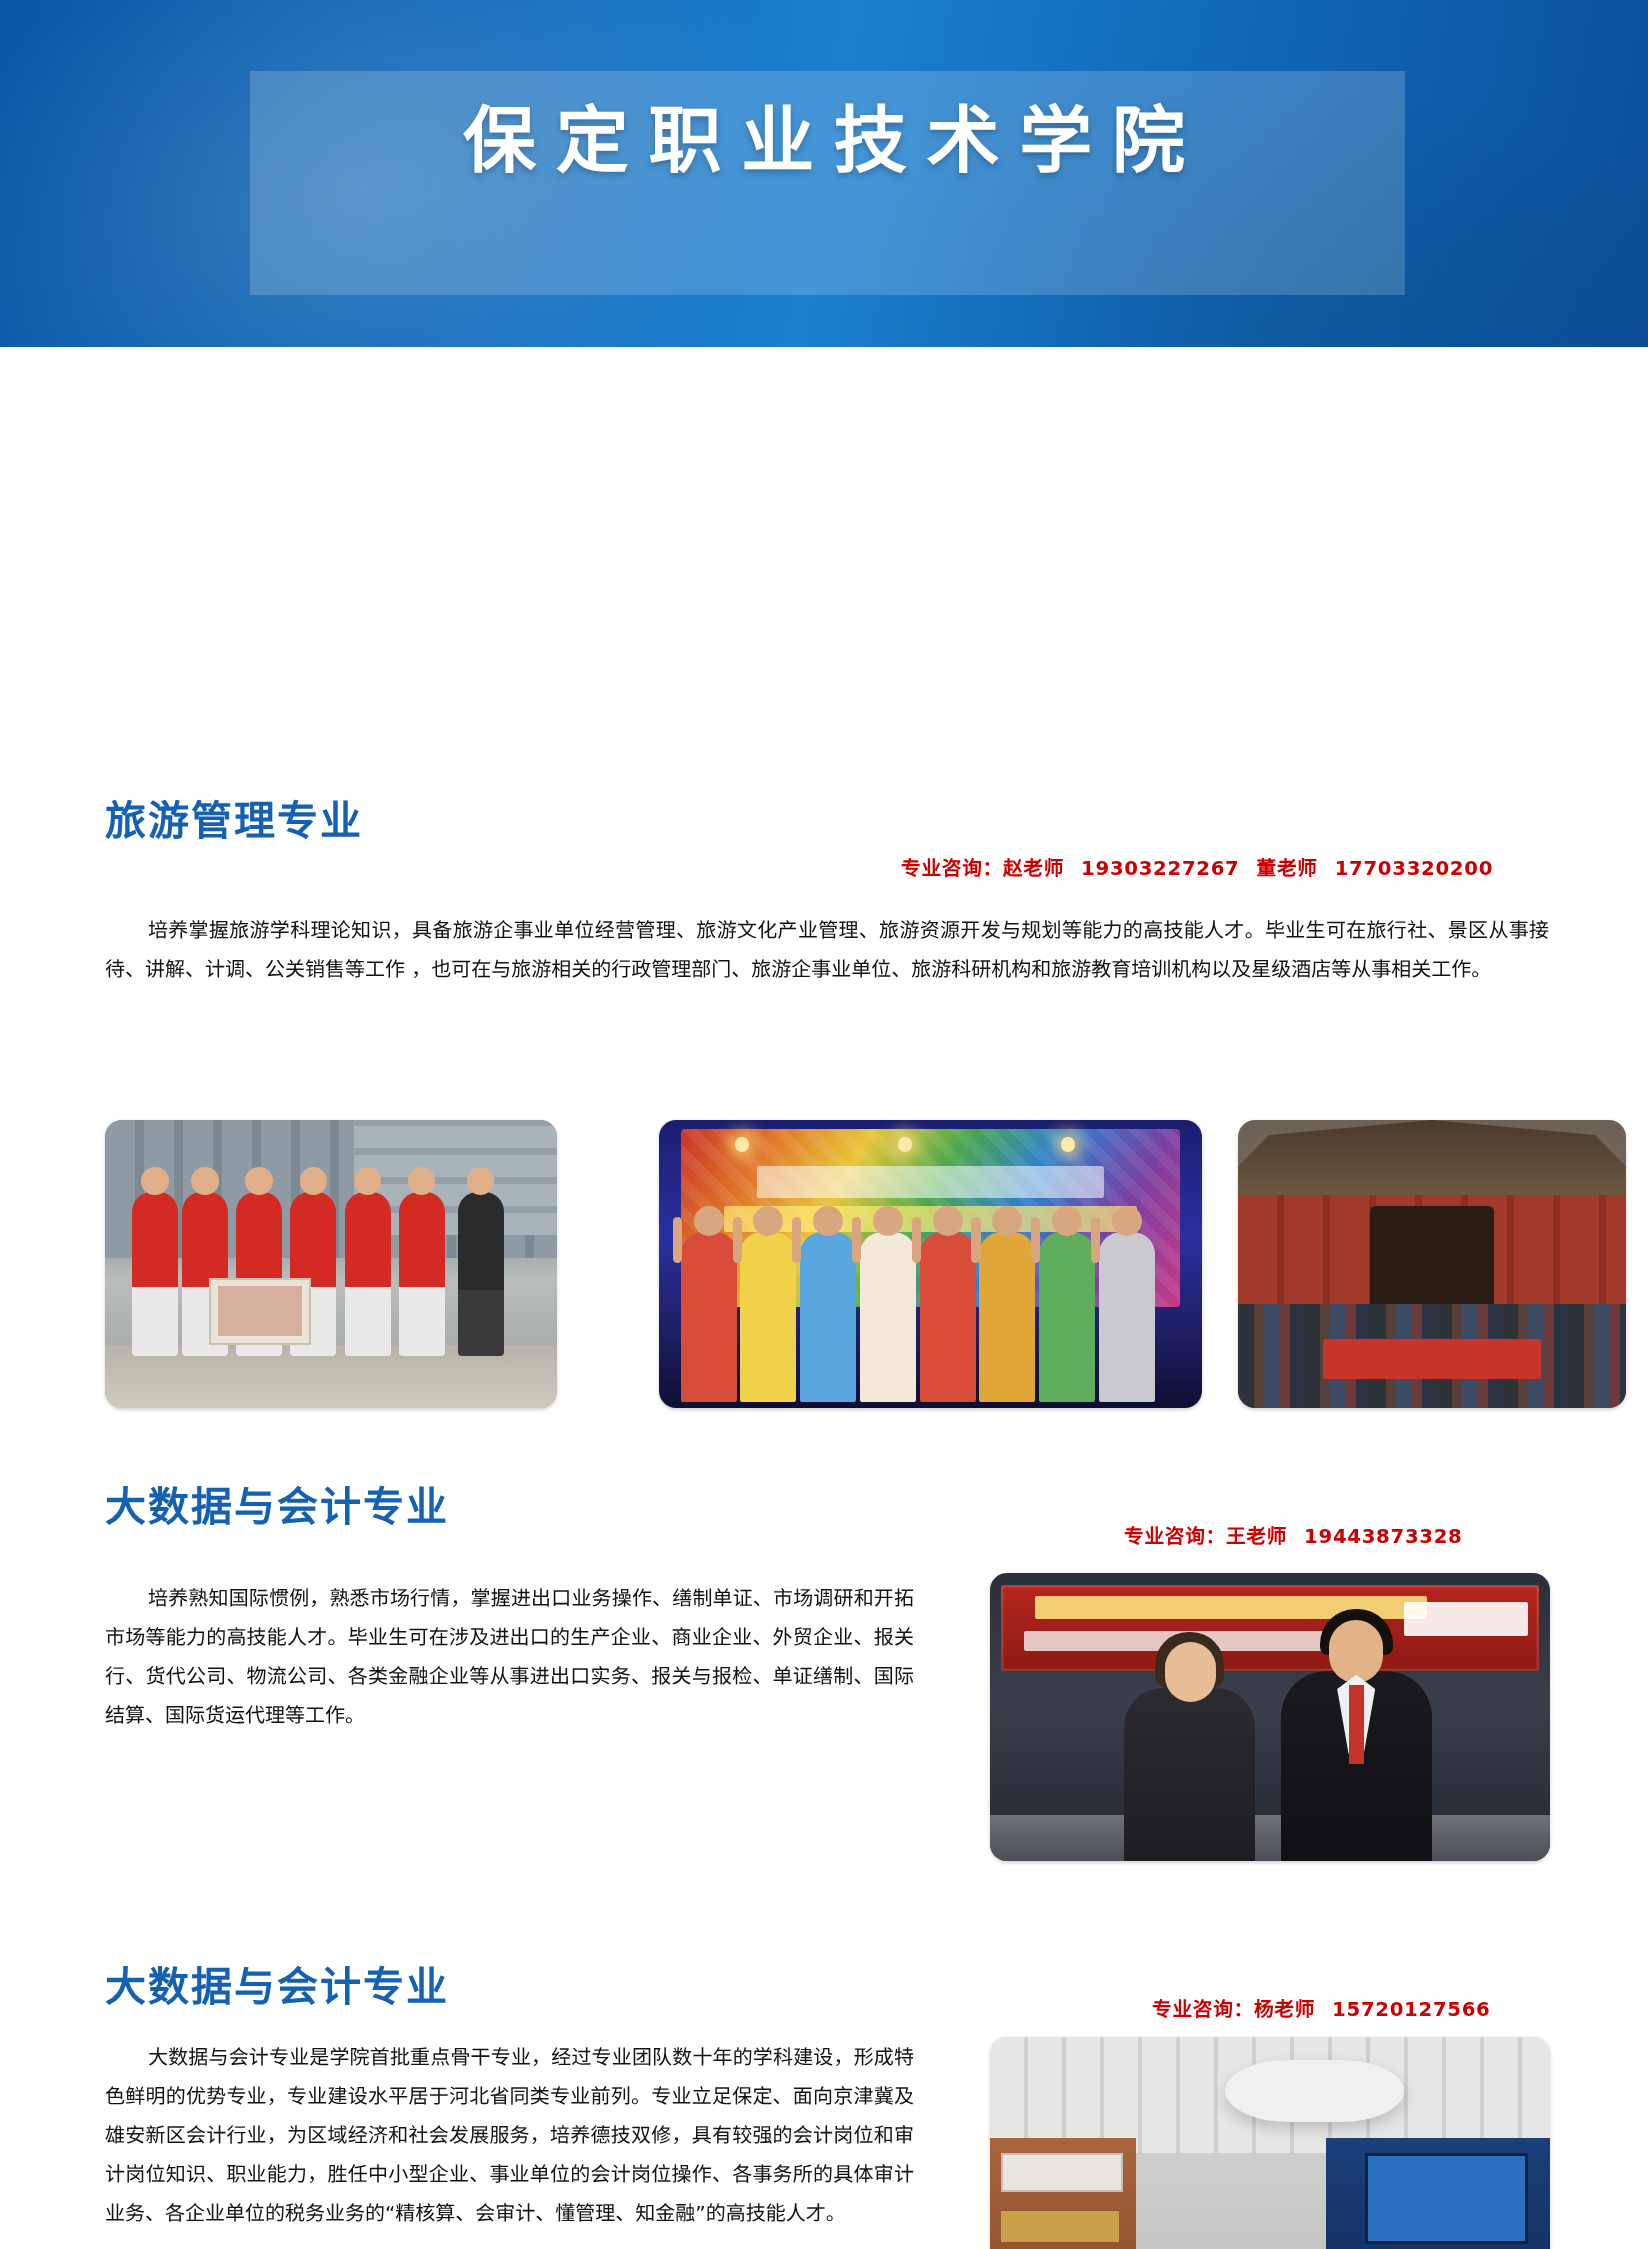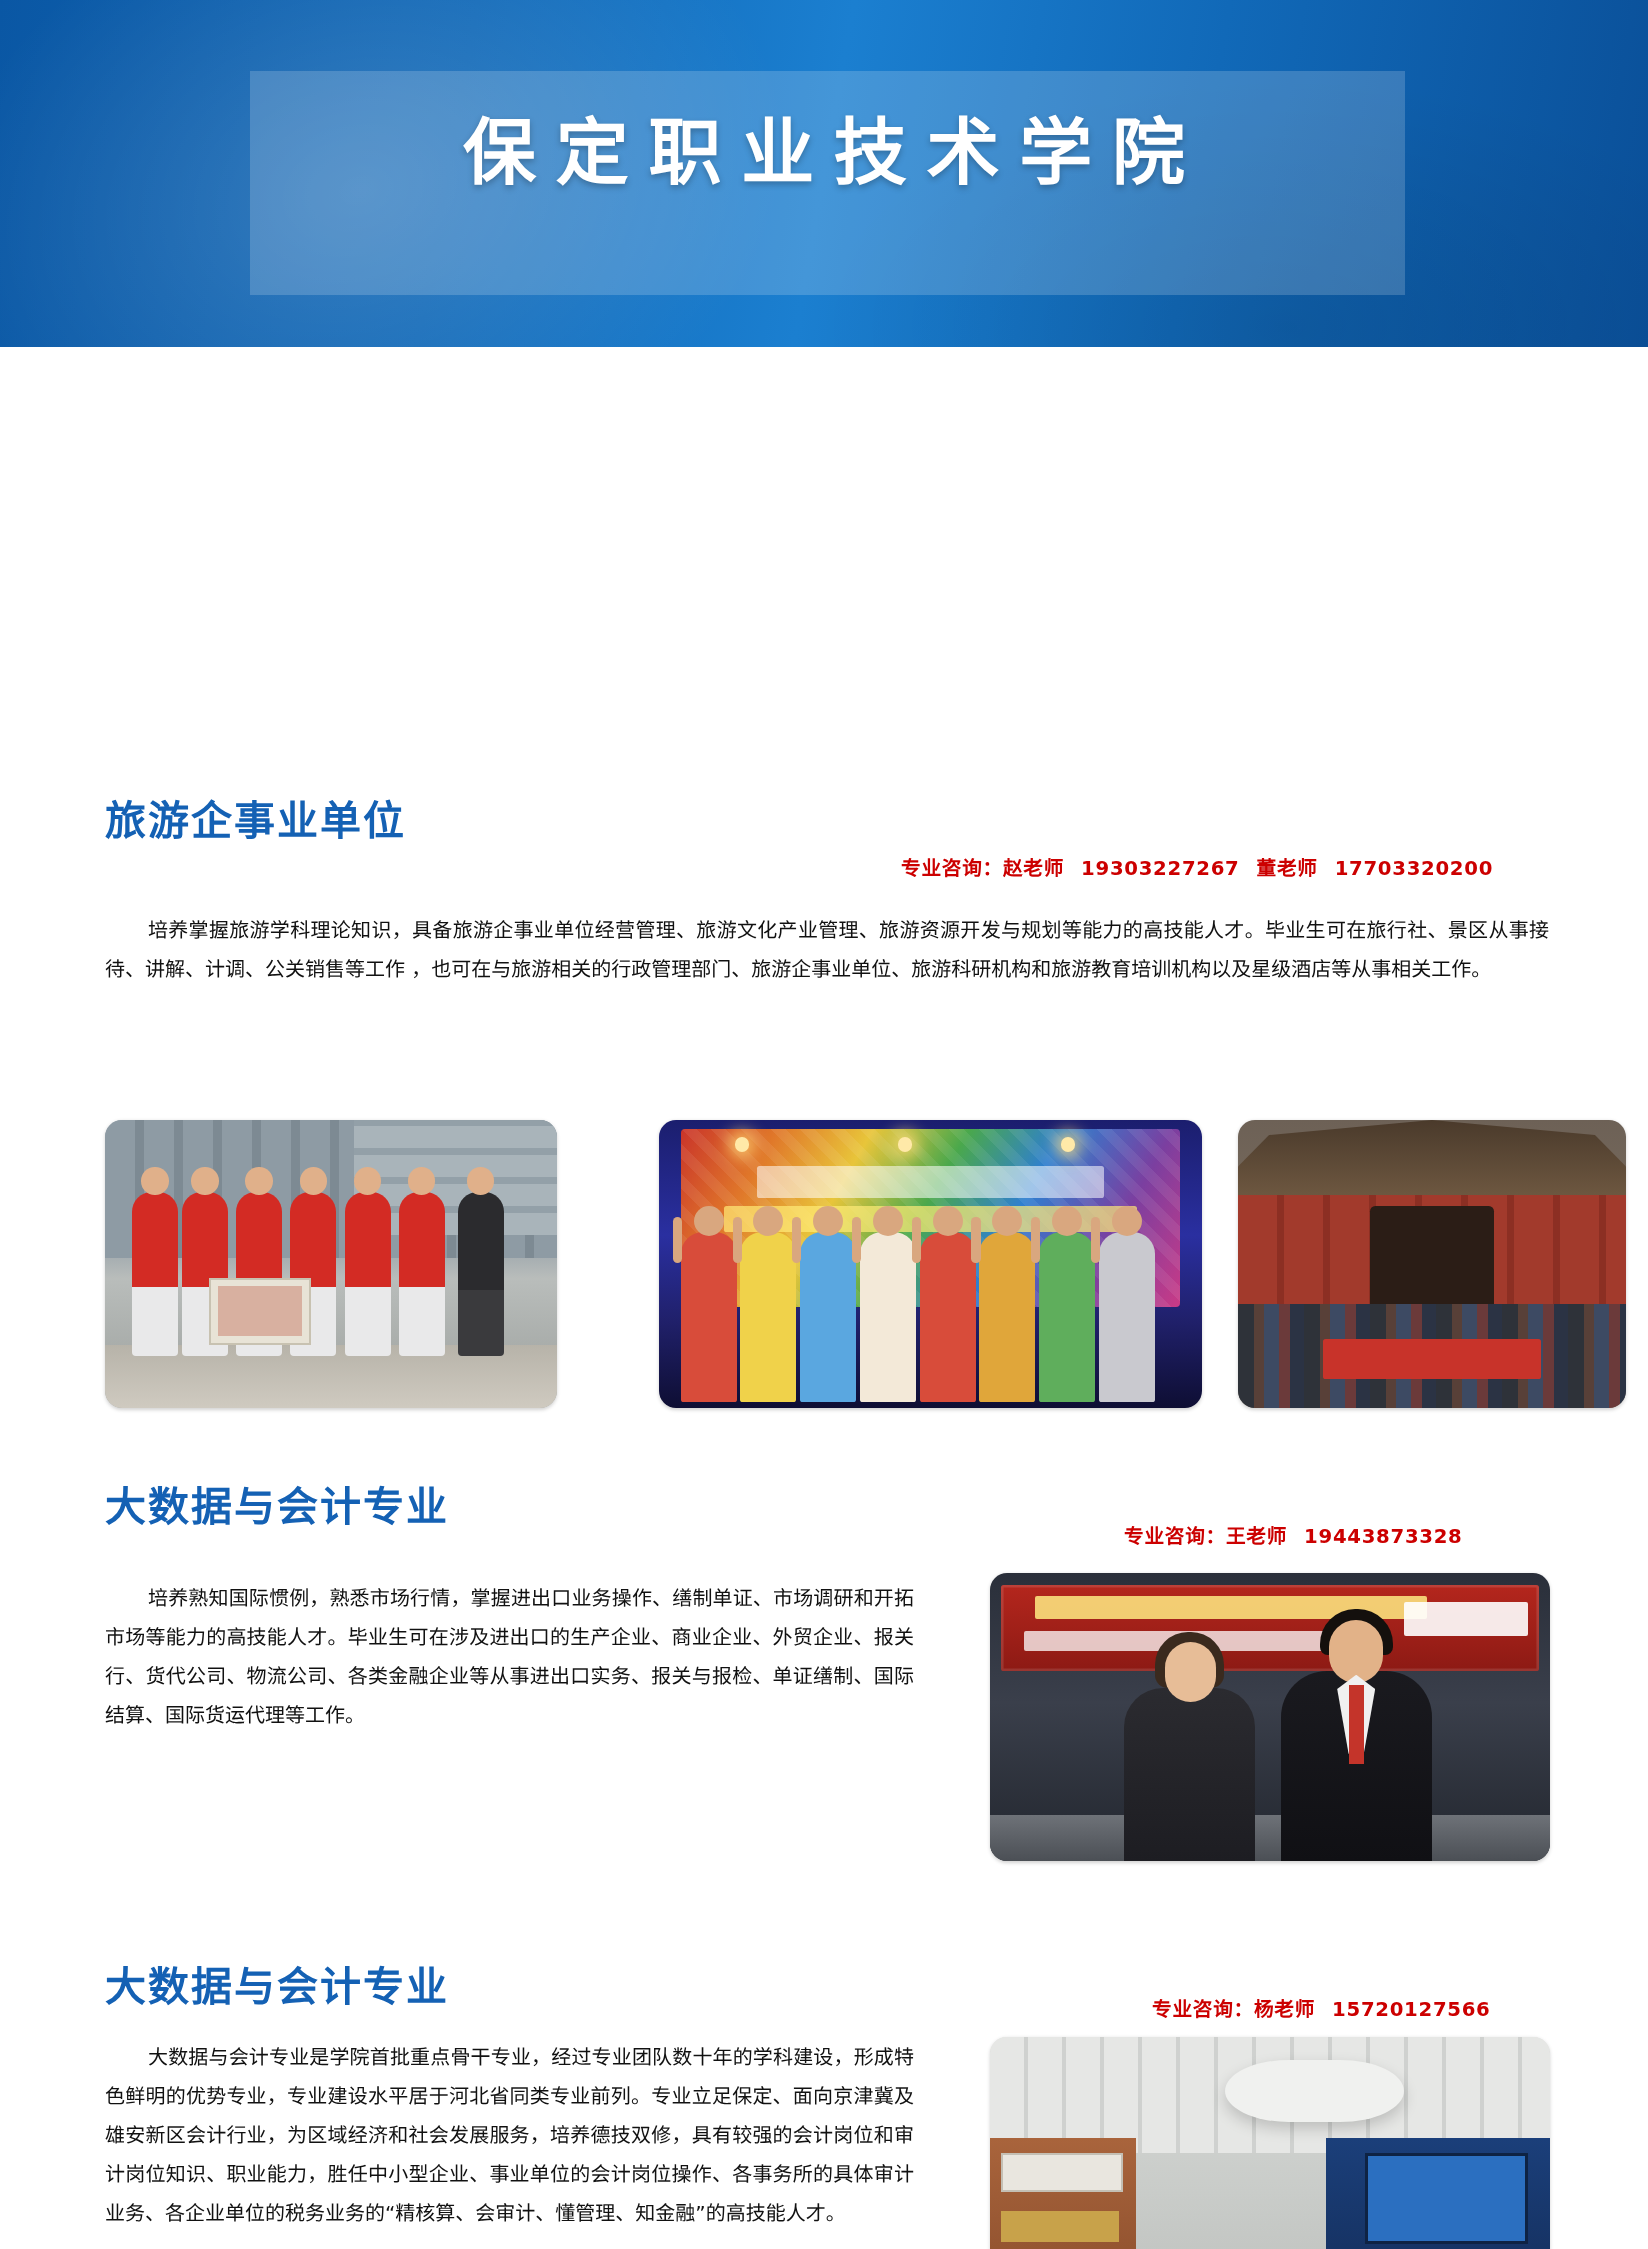--- a/index.html
+++ b/index.html
@@ -46,21 +46,21 @@
     width: 1155px;
     height: 224px;
     background: rgba(255,255,255,0.18);
     border: 0;
     box-sizing: border-box;
     z-index: 2;
   }
   .header-title {
     position: absolute;
     z-index: 3;
-    top: 116px;
+    top: 104px;
     left: 0;
     width: 1648px;
     text-align: center;
     color: #ffffff;
     font-family: "DejaVu Sans", "Liberation Sans", sans-serif;
     font-weight: bold;
     font-size: 73px;
     letter-spacing: 19.7px;
     text-indent: 19.7px;
     line-height: 1.0;
@@ -236,21 +236,21 @@
 <body>
 
 <div class="header">
   <div class="header-band"></div>
   <div class="header-title">保定职业技术学院</div>
 </div>
 
 <div class="content">
 
   <div class="section">
-    <div class="sec-title s1-title">旅游企事业单位</div>
+    <div class="sec-title s1-title">旅游管理专业</div>
 
     <div class="consult s1-consult">
       <span>专业咨询：</span><span>赵老师</span><span class="gap"></span><span class="num">19303227267</span><span class="gap"></span><span>董老师</span><span class="gap"></span><span class="num">17703320200</span>
     </div>
 
     <div class="para s1-para">培养掌握旅游学科理论知识，具备旅游企事业单位经营管理、旅游文化产业管理、旅游资源开发与规划等能力的高技能人才。毕业生可在旅行社、景区从事接待、讲解、计调、公关销售等工作 ，也可在与旅游相关的行政管理部门、旅游企事业单位、旅游科研机构和旅游教育培训机构以及星级酒店等从事相关工作。</div>
 
     <div class="s1-photos">
       <div class="photo s1-p1">
         <div class="ph-inner ph1">

